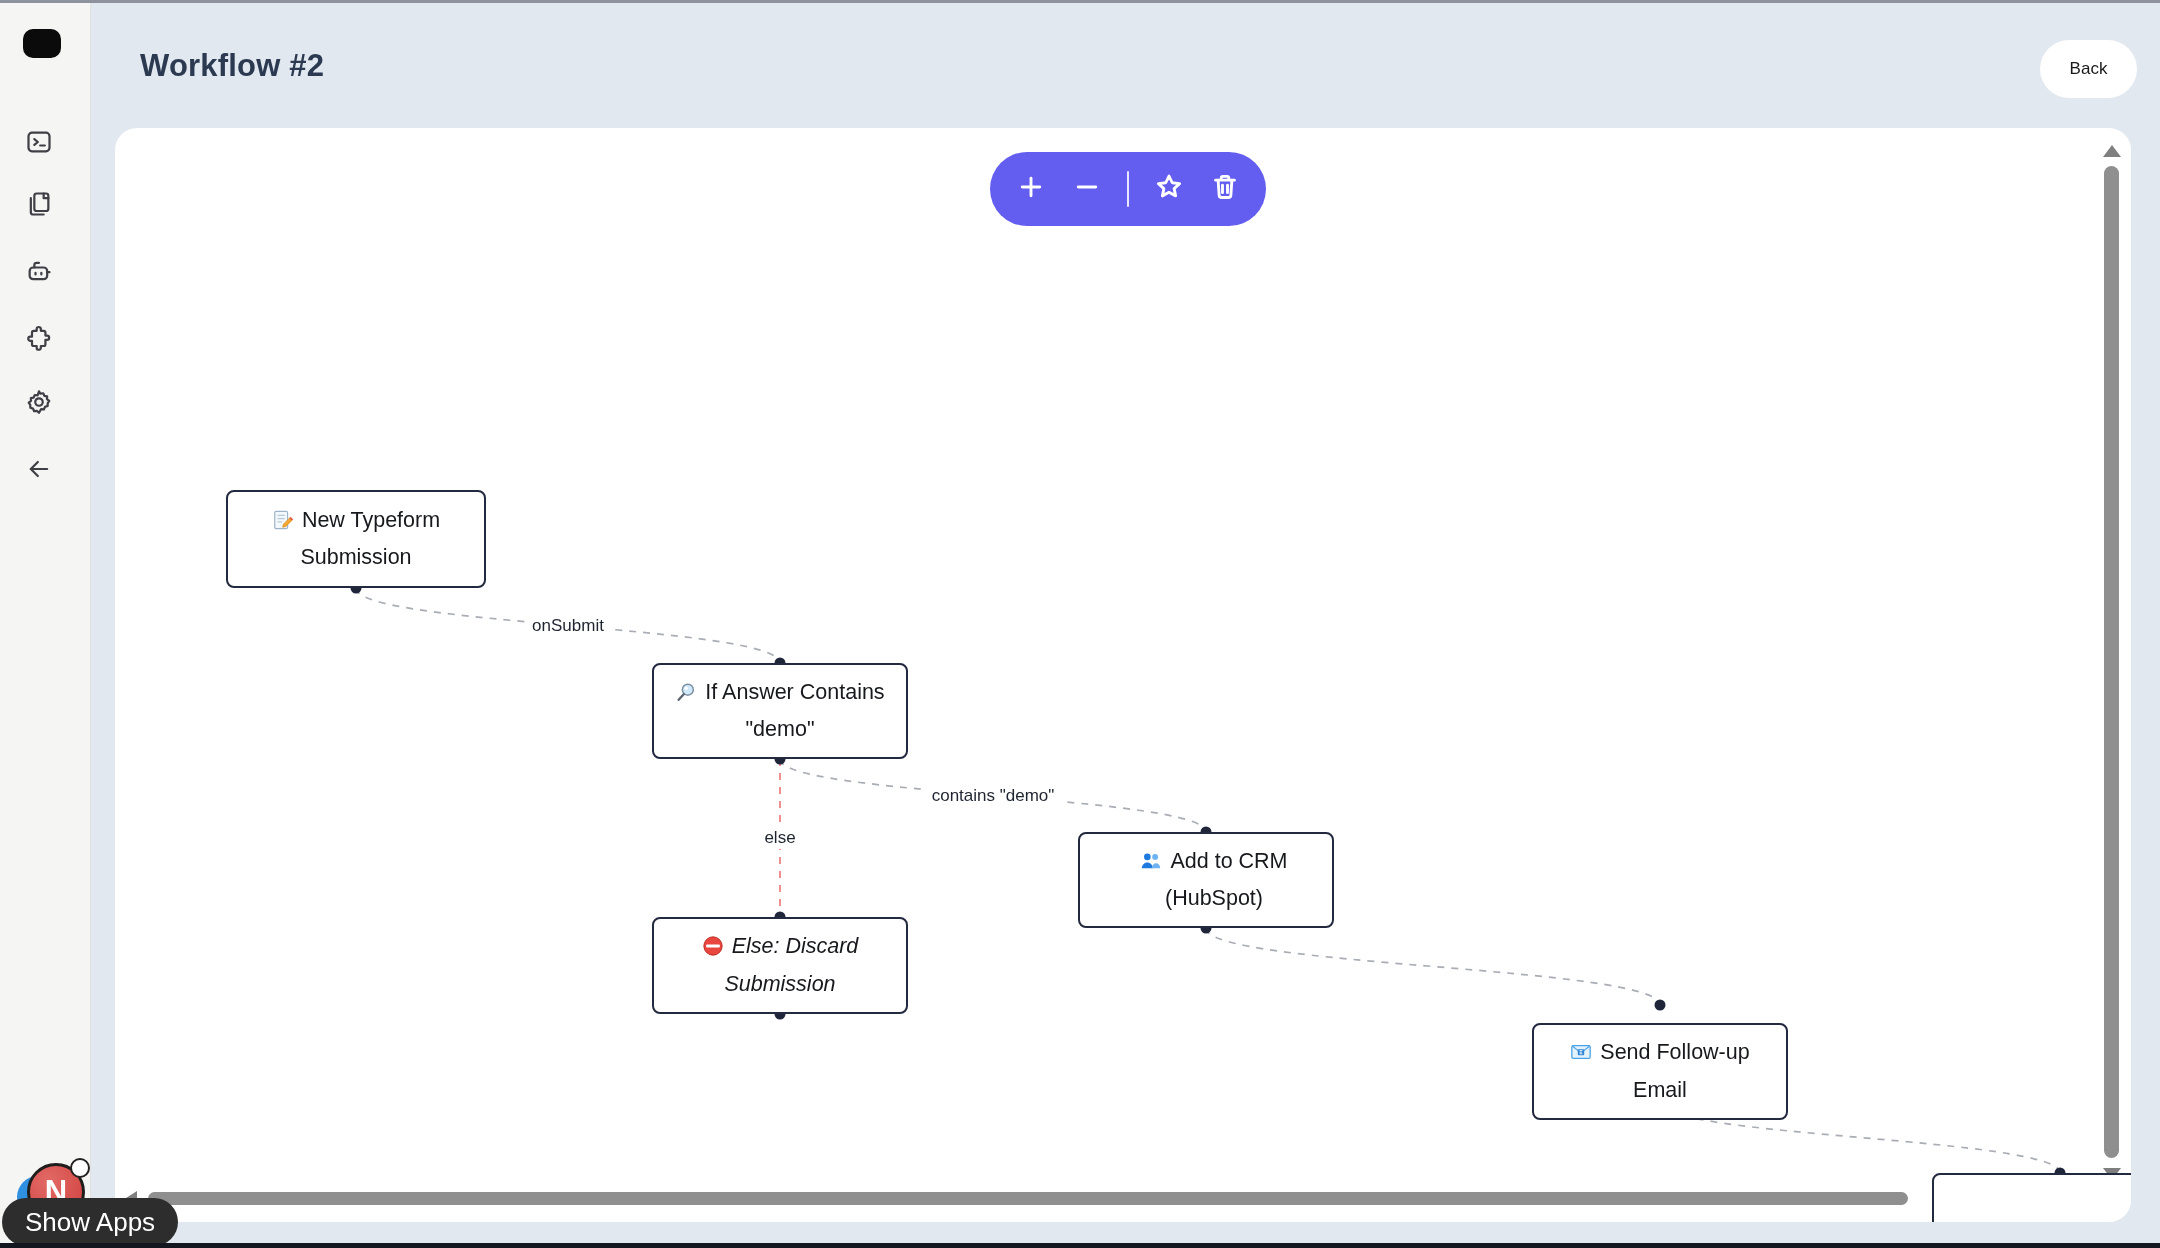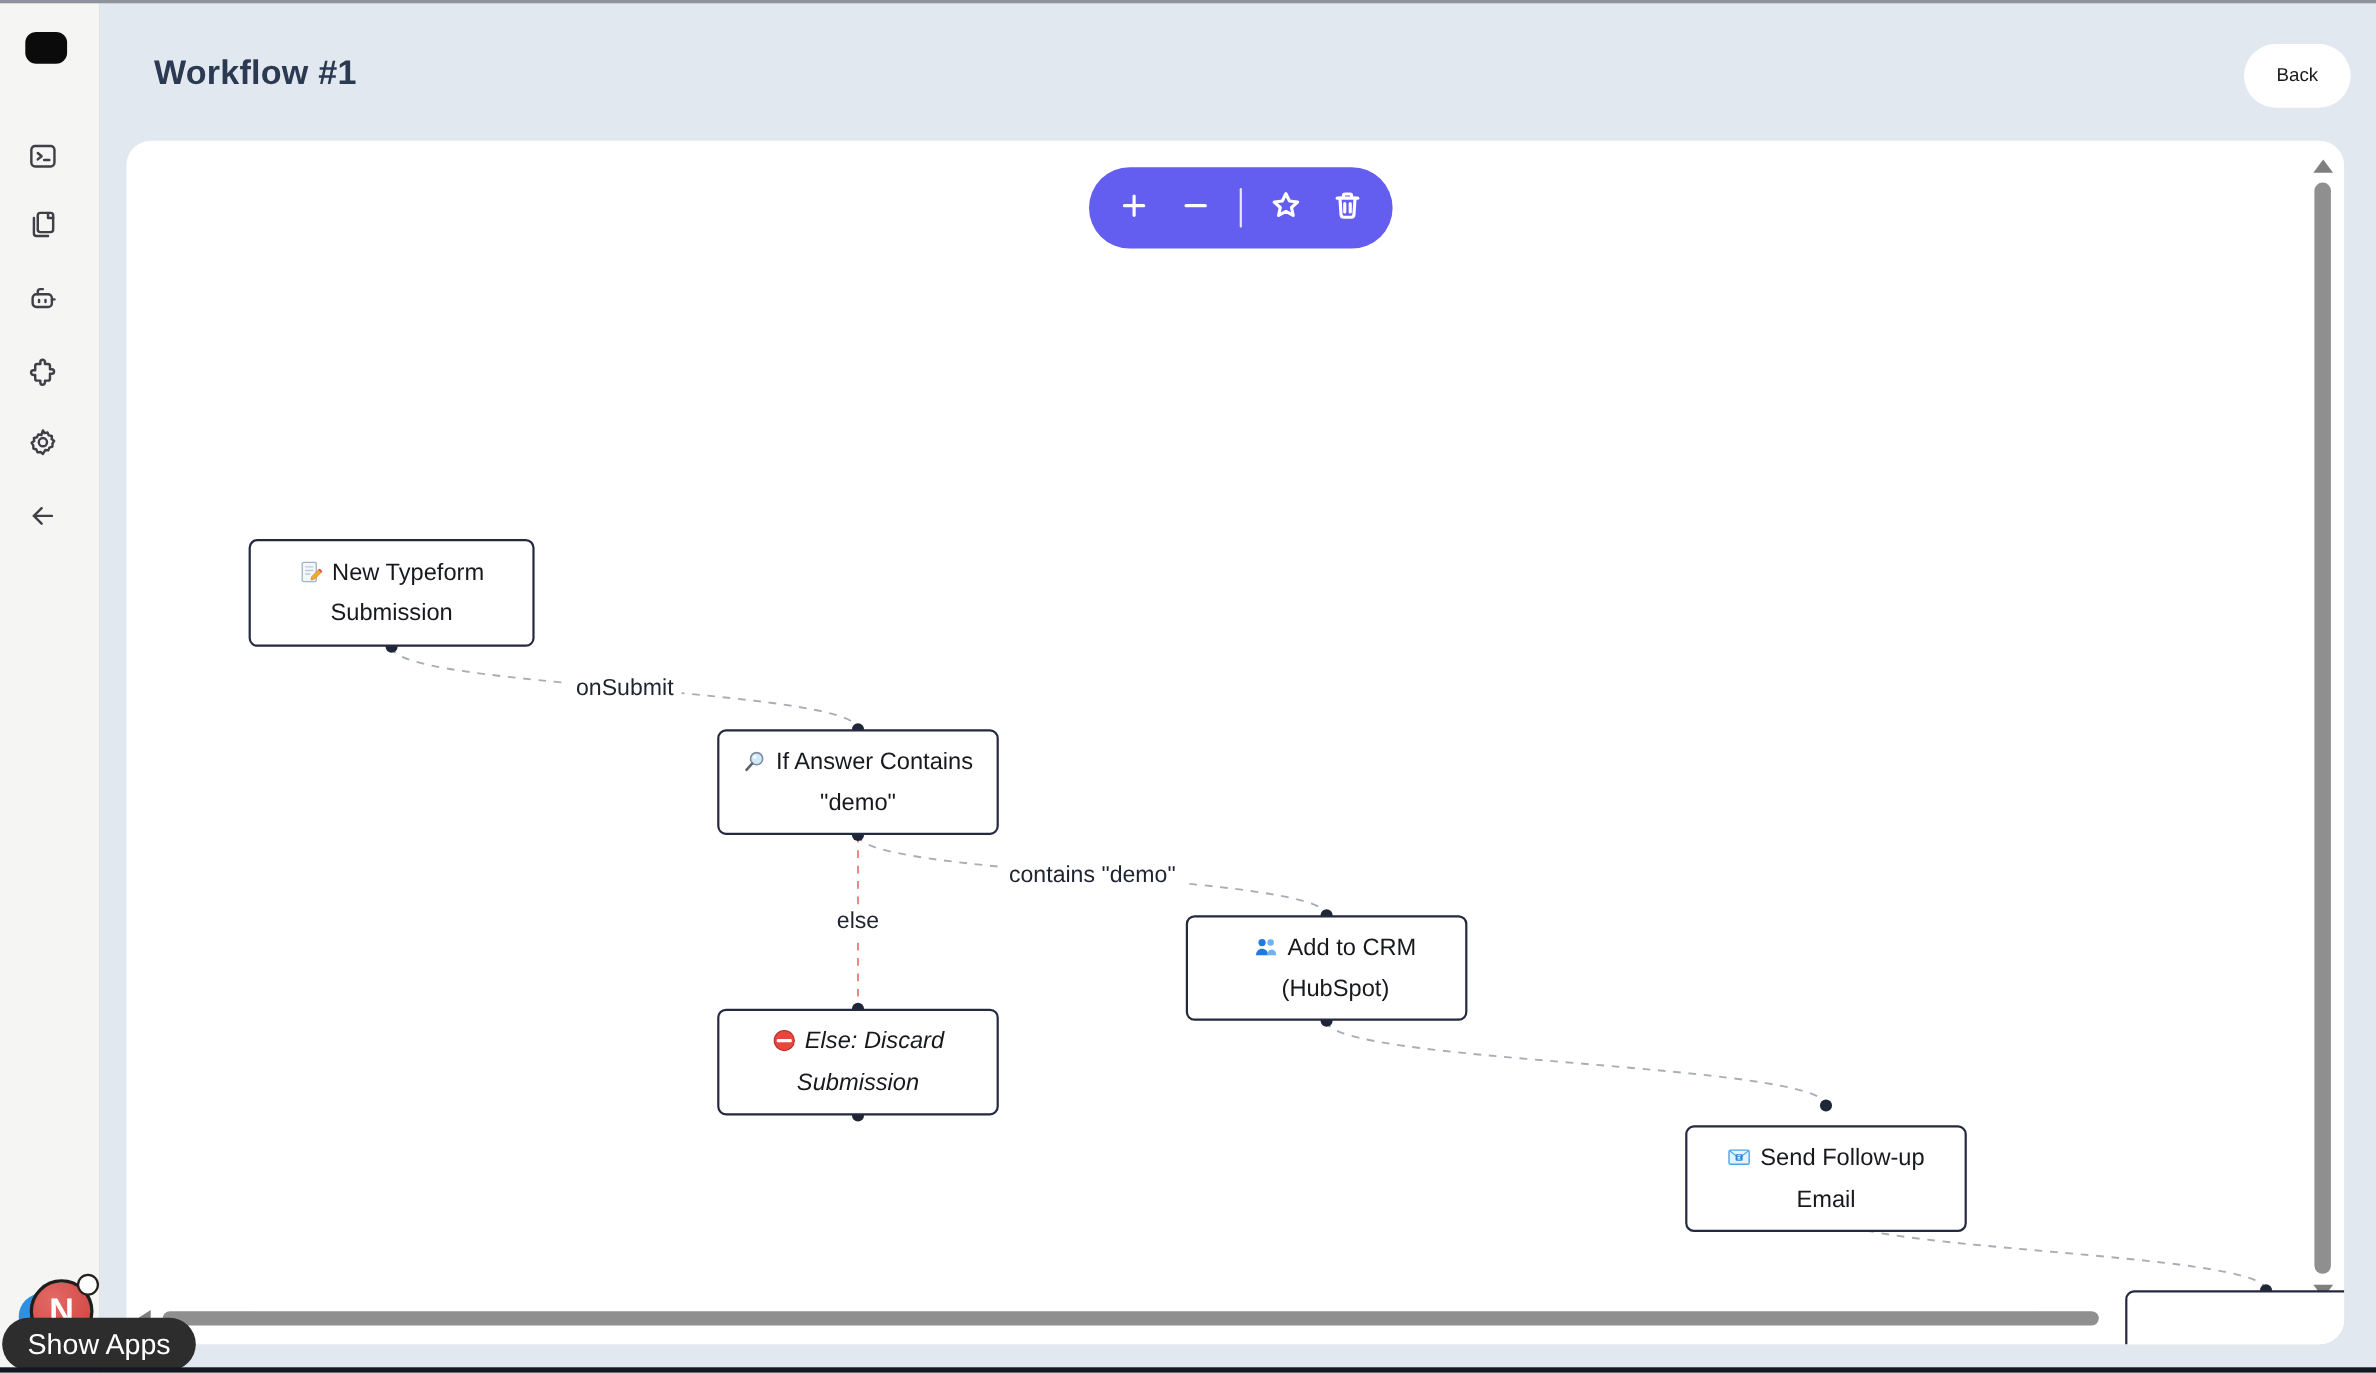--- a/index.html
+++ b/index.html
@@ -42,21 +42,21 @@
   .tb-btn svg{stroke:#fff;fill:none;stroke-width:2.3;stroke-linecap:round;stroke-linejoin:round;width:30px;height:30px;}
   .tb-divider{width:2px;height:36px;background:rgba(255,255,255,.85);border-radius:1px;}
 
   
   .node{position:absolute;background:#fff;border:2px solid #23293f;border-radius:8px;box-sizing:border-box;
     display:flex;align-items:center;justify-content:center;text-align:center;padding:6px 20px;
     font-size:21.5px;line-height:1.55;color:#17191d;cursor:pointer;z-index:5;}
   .node .nlabel{display:inline;}
   .node .nicon{display:inline-block;vertical-align:-4px;margin-right:8px;}
   .edge-label{position:absolute;transform:translate(-50%,-50%);background:#fff;padding:1px 7px;
-    font-size:21px;color:#1e2430;z-index:6;white-space:nowrap;}
+    font-size:17px;color:#1e2430;z-index:6;white-space:nowrap;}
   svg.edges{position:absolute;left:0;top:0;width:2160px;height:1248px;z-index:4;}
 
   
   .vthumb{position:absolute;left:2104px;top:166px;width:15px;height:992px;background:#8f8f8f;border-radius:8px;cursor:pointer;}
   .hthumb{position:absolute;left:148px;top:1192px;width:1760px;height:13px;background:#8f8f8f;border-radius:7px;cursor:pointer;}
   .arrow{position:absolute;width:0;height:0;cursor:pointer;}
   .arrow-up{left:2103px;top:145px;border-left:9px solid transparent;border-right:9px solid transparent;border-bottom:12px solid #7f7f7f;}
   .arrow-down{left:2103px;top:1168px;border-left:9px solid transparent;border-right:9px solid transparent;border-top:12px solid #7f7f7f;}
   .arrow-left{left:126px;top:1191px;border-top:7px solid transparent;border-bottom:7px solid transparent;border-right:11px solid #7f7f7f;}
   .arrow-right{left:2083px;top:1191px;border-top:7px solid transparent;border-bottom:7px solid transparent;border-left:11px solid #7f7f7f;}
@@ -109,21 +109,21 @@
             <path d="M11 6l-6 6 6 6"></path>
           </svg></span>
       </div>
     </div>
   <div class="blue-crescent"></div>
   <div class="avatar">N</div>
   <div class="avatar-badge"></div>
 </div>
 <div class="tooltip">Show Apps</div>
 
-<div class="page-title">Workflow #1</div>
+<div class="page-title">Workflow #2</div>
 <div class="back-btn">Back</div>
 
 <div class="canvas">
   <div class="layer">
     <svg class="edges" id="edge-svg">
         <path d="M 356 588 C 356 625.5, 780 625.5, 780 663" stroke="#a9adb5" stroke-width="1.7" fill="none" stroke-dasharray="7 7"></path>
         <path d="M 780 759 C 780 795.5, 1206 795.5, 1206 832" stroke="#a9adb5" stroke-width="1.7" fill="none" stroke-dasharray="7 7"></path>
         <path d="M 780 759 L 780 917" stroke="#ef7d7d" stroke-width="1.7" fill="none" stroke-dasharray="7 7"></path>
         <path d="M 1206 928 C 1206 966.5, 1660 966.5, 1660 1005" stroke="#a9adb5" stroke-width="1.7" fill="none" stroke-dasharray="7 7"></path>
         <path d="M 1660 1102 C 1660 1137.5, 2060 1137.5, 2060 1173" stroke="#a9adb5" stroke-width="1.7" fill="none" stroke-dasharray="7 7"></path>

